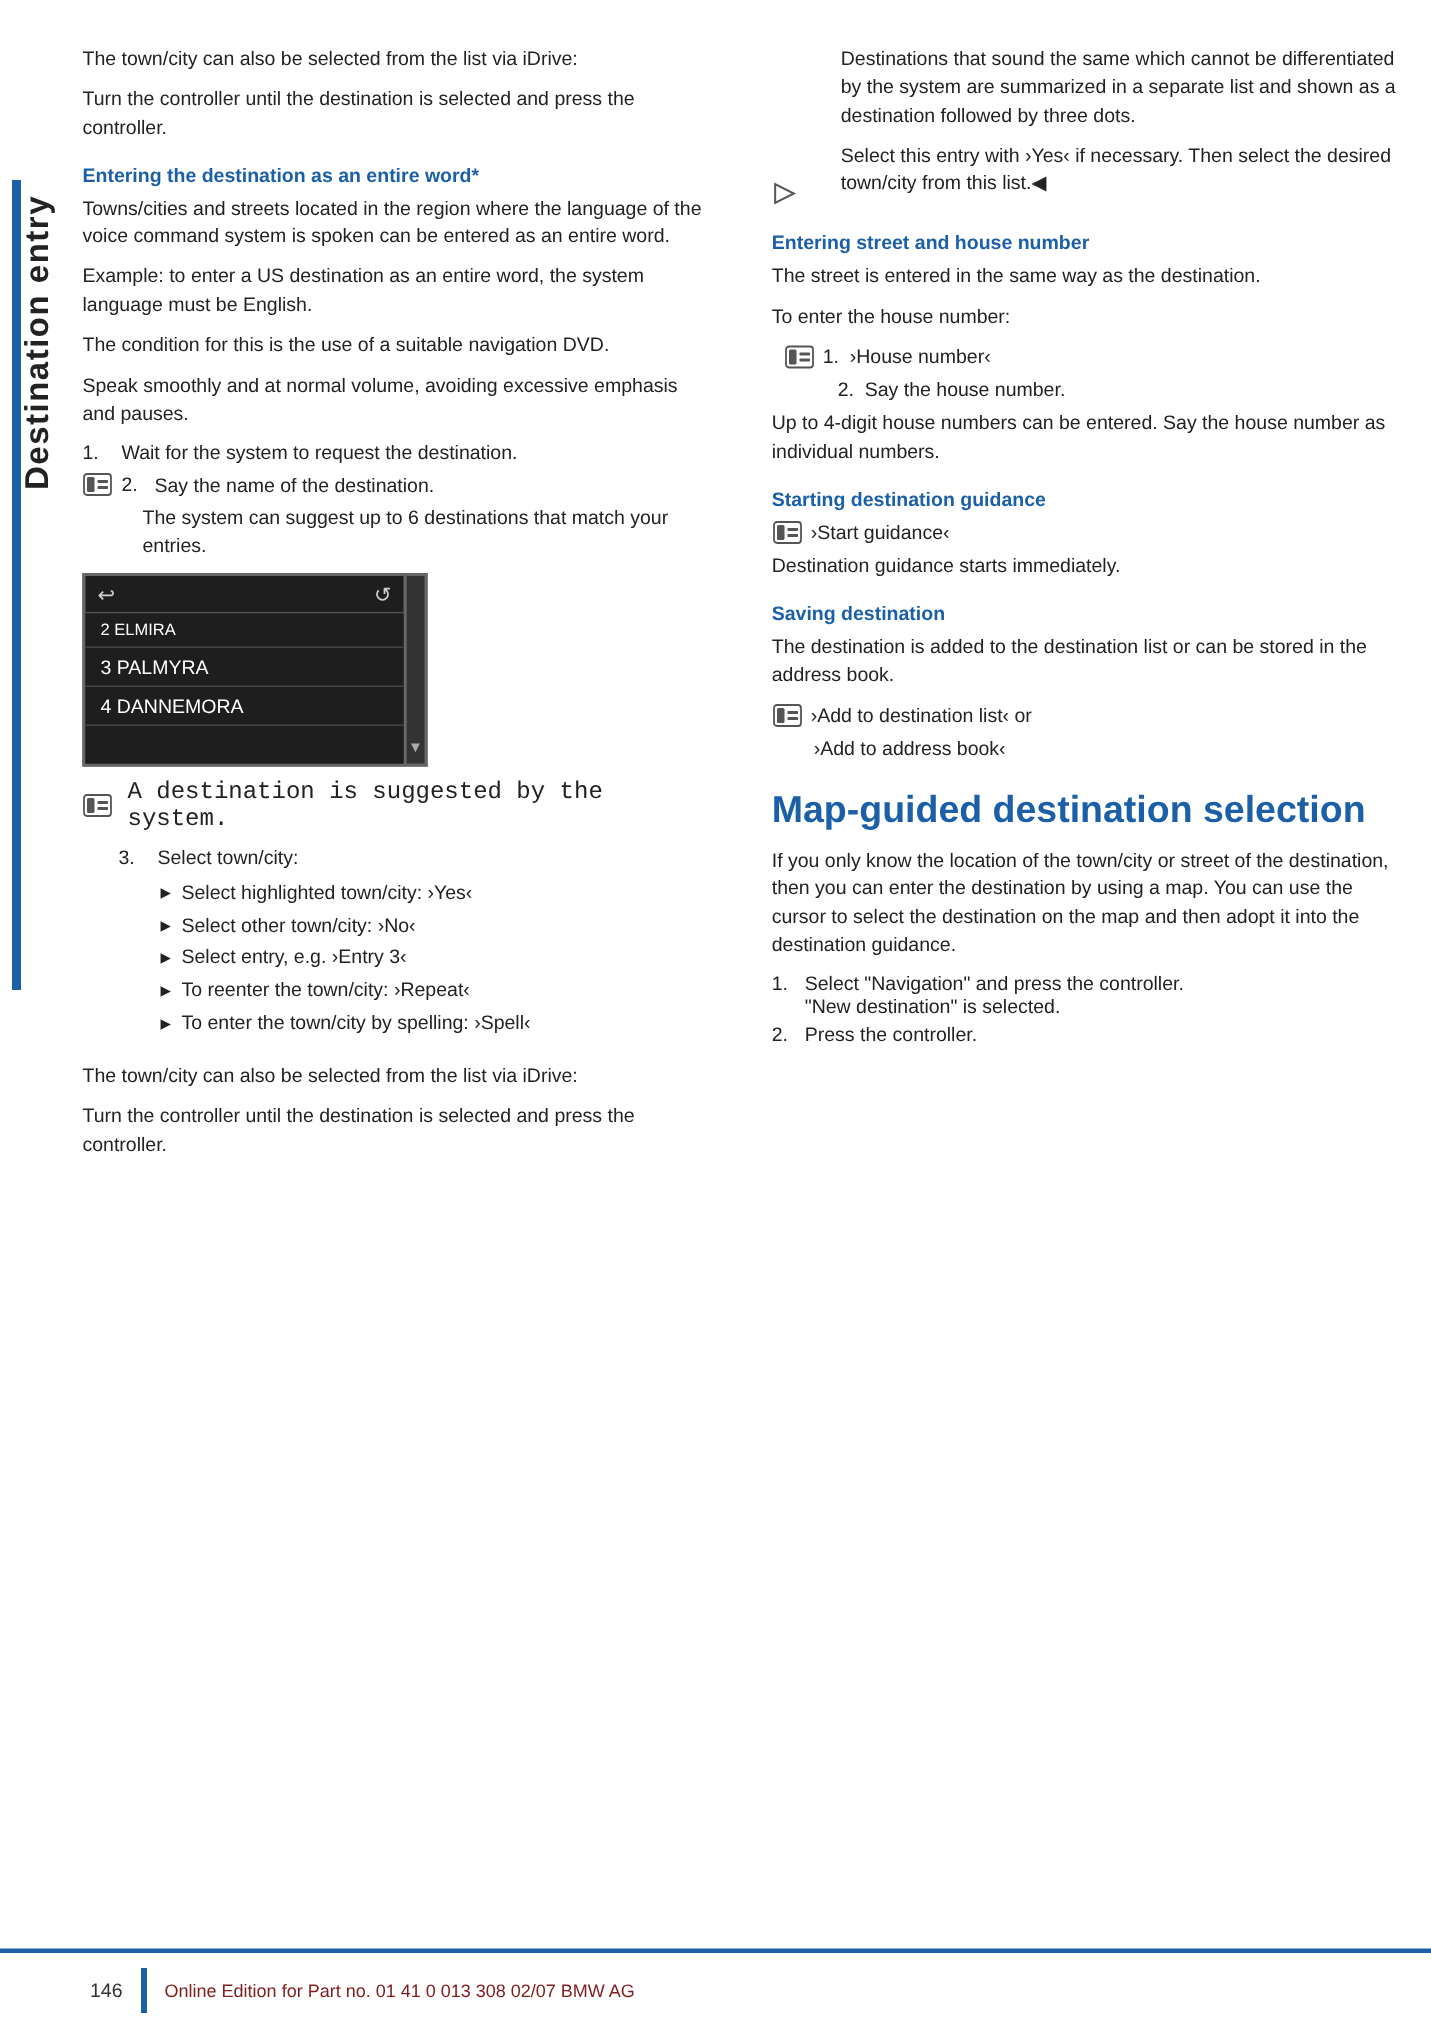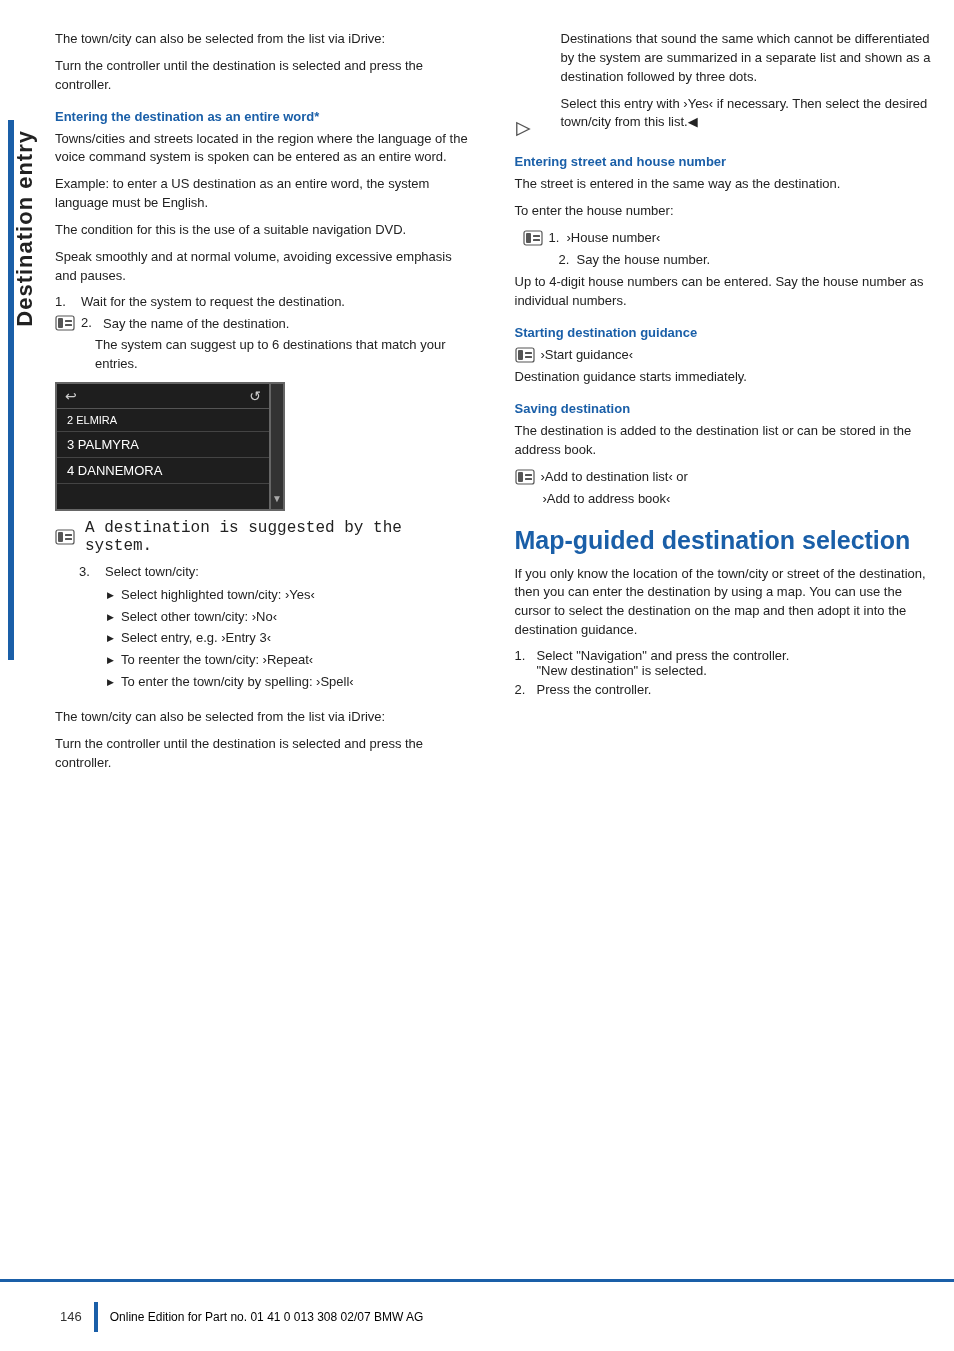--- a/index.html
+++ b/index.html
@@ -138,21 +138,21 @@
       font-size: 13px;
       line-height: 1.4;
     }
 
     
     .footer {
       position: absolute;
       bottom: 0;
       left: 0;
       right: 0;
-      height: 72px;
+      height: 52px;
       display: flex;
       align-items: center;
       padding: 0 60px;
       border-top: 3px solid #1a5fa8;
     }
 
     .footer-page {
       font-size: 13px;
       color: #333;
       margin-right: 12px;
@@ -160,21 +160,21 @@
 
     .footer-accent {
       width: 4px;
       height: 30px;
       background: #1a5fa8;
       margin-right: 12px;
     }
 
     .footer-text {
       font-size: 12px;
-      color: #000000;
+      color: #7f1d1d;
     }
 
     .right-col-note {
       display: flex;
       align-items: flex-end;
       margin-bottom: 10px;
       gap: 26px;
     }
 
     .triangle-icon {

